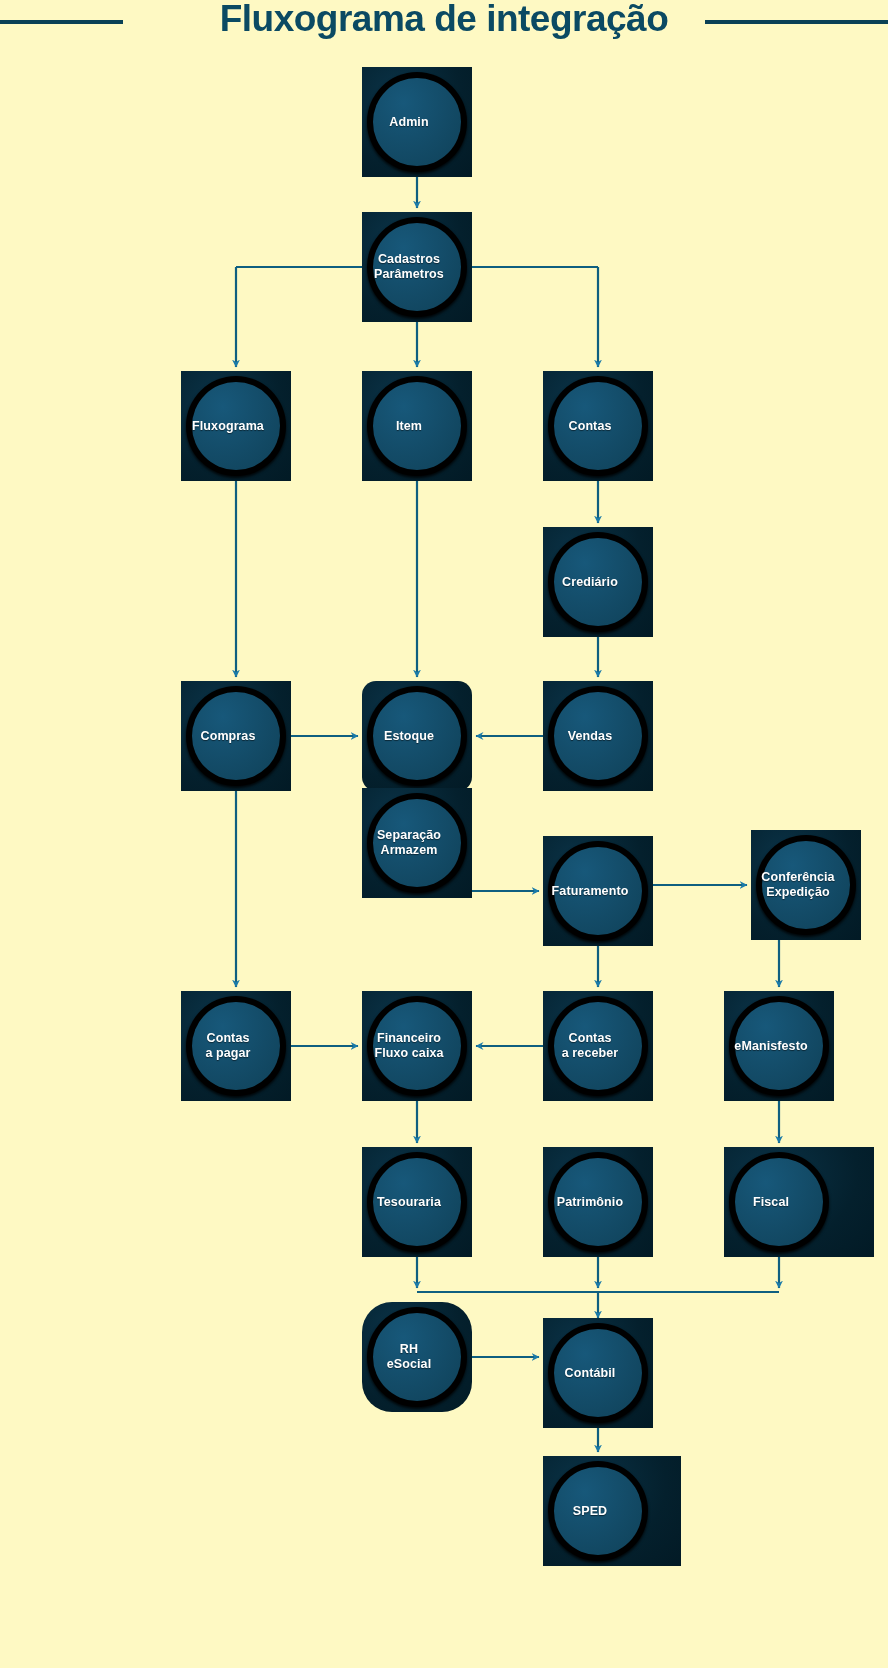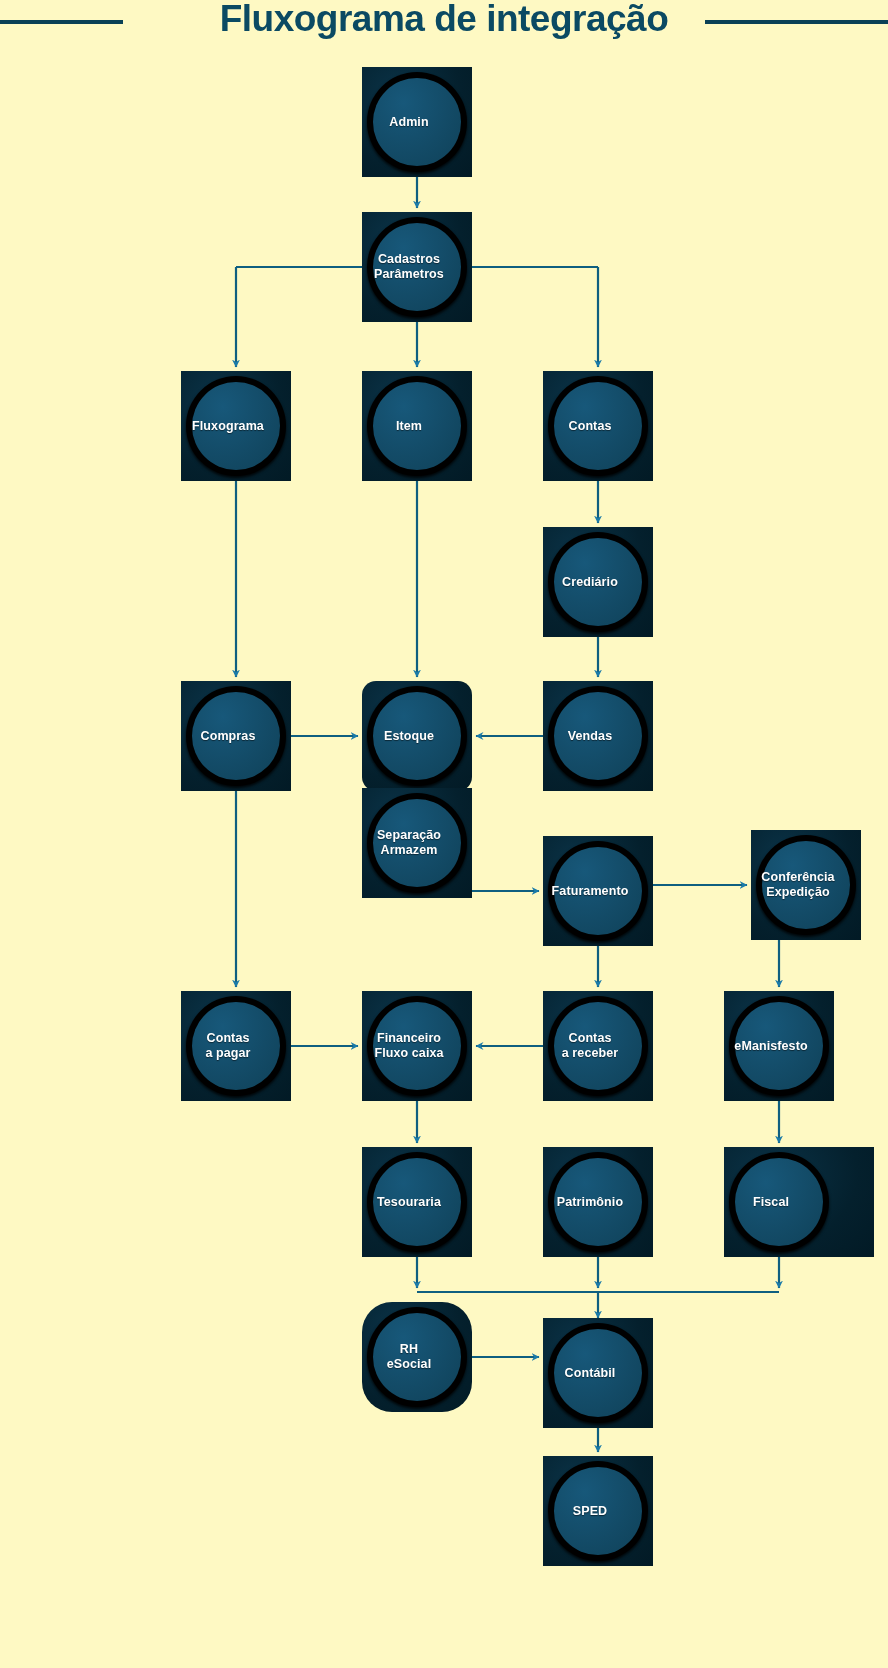--- a/index.html
+++ b/index.html
@@ -344,21 +344,21 @@
   </div>
 
   <div class="node" style="left:543px; top:1302px;margin-top:16px;">
     <div class="ring"></div>
     <div class="disc"></div>
     <div class="label">
       <span>Contábil</span>
     </div>
   </div>
 
-  <div class="node" style="left:543px; top:1456px;">
+  <div class="node" style="left:543px; top:1456px;padding-left:28px;">
     <div class="ring"></div>
     <div class="disc"></div>
     <div class="label">
       <span>SPED</span>
     </div>
   </div>
 
 </div>
 
 </body></html>

